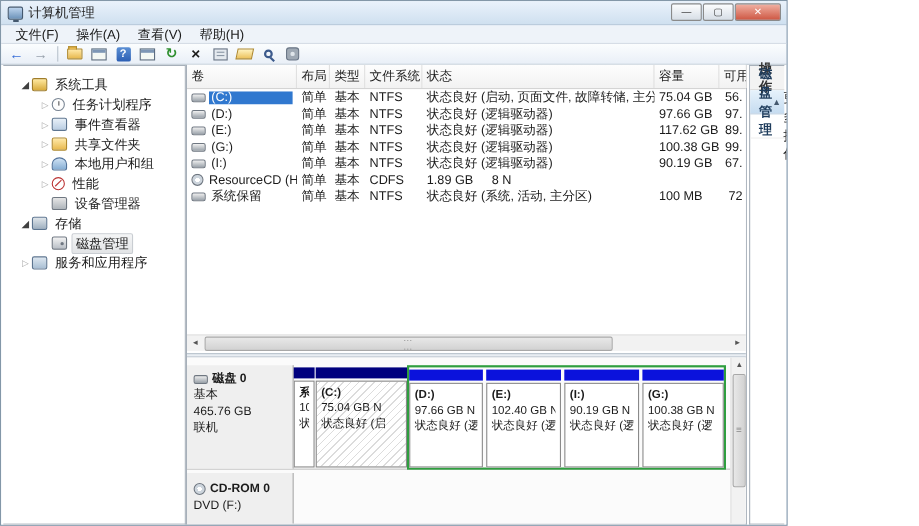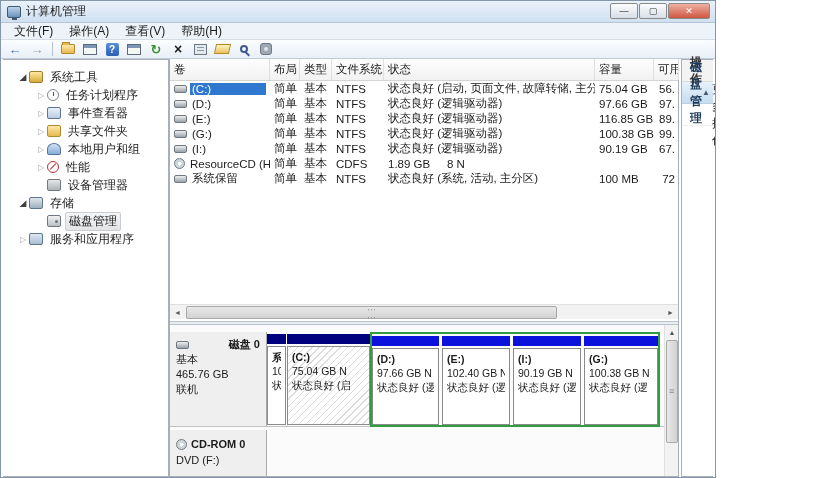--- a/index.html
+++ b/index.html
@@ -89,21 +89,21 @@
   .hthumb { position:absolute; top:1px; left:16px; width:73%; height:13px; background:linear-gradient(#e8e8e8,#d2d2d2); border:1px solid #a8a8a8; border-radius:2px; }
   .hthumb::after { content:"⋮⋮"; position:absolute; left:50%; top:0; transform:translateX(-50%) rotate(90deg); font-size:8px; color:#888; line-height:13px; }
 
   .sash { position:absolute; top:262px; left:0; right:0; height:4px; background:#e9eef3; border-top:1px solid #b9c2cc; border-bottom:1px solid #b9c2cc; }
 
   
   .graph-pane { position:absolute; top:266px; left:0; right:0; bottom:0; background:#fbfbfb; overflow:hidden; }
   .disk-row { position:absolute; top:7px; left:0; height:95px; right:14px; border-bottom:1px solid #c2c2c2; }
   .disk-label { position:absolute; left:0; top:0; width:97px; height:100%; background:#efefef; border-right:1px solid #aaa; padding:5px 6px; font-size:11px; line-height:15px; }
   .disk-label b { font-size:11px; }
-  .dl-head { display:flex; align-items:center; gap:4px; font-weight:bold;justify-content:space-between; }
+  .dl-head { display:flex; align-items:center; gap:4px; font-weight:bold; }
   .part { position:absolute; top:2px; height:91px; display:flex; flex-direction:column; }
   .band { height:10px; flex:none; }
   .band.primary { background:#00007e; }
   .band.logical { background:#0b12dc; }
   .pbody { flex:1; margin-top:2px; border:1px solid #8a8a8a; background:#fff; padding:3px 4px; font-size:10.5px; line-height:14px; overflow:hidden; }
   .pbody div { white-space:nowrap; overflow:hidden; }
   .pbody .pname { font-weight:bold; }
   .pbody.hatched { background:repeating-linear-gradient(-45deg,#fff 0 4px,#dcdcdc 4px 5px); }
   .ext-group { position:absolute; left:200px; top:0; width:290px; height:95px; border:2px solid #2f9e3f; display:flex; gap:3px; padding:0; background:transparent; }
   .ext-group .part { position:relative; top:2px; height:89px; flex:none; }
@@ -287,21 +287,21 @@
         </div>
         <div class="vrow">
           <div class="vc c-vol vol-cell">
               <span class="drive-ic"></span>
               <span class="vname">(E:)</span>
             </div>
           <div class="vc c-lay">简单</div>
           <div class="vc c-typ">基本</div>
           <div class="vc c-fs">NTFS</div>
           <div class="vc c-st">状态良好 (逻辑驱动器)</div>
-          <div class="vc c-cap">116.85 GB</div>
+          <div class="vc c-cap">117.62 GB</div>
           <div class="vc c-fr">89.</div>
         </div>
         <div class="vrow">
           <div class="vc c-vol vol-cell">
               <span class="drive-ic"></span>
               <span class="vname">(G:)</span>
             </div>
           <div class="vc c-lay">简单</div>
           <div class="vc c-typ">基本</div>
           <div class="vc c-fs">NTFS</div>

